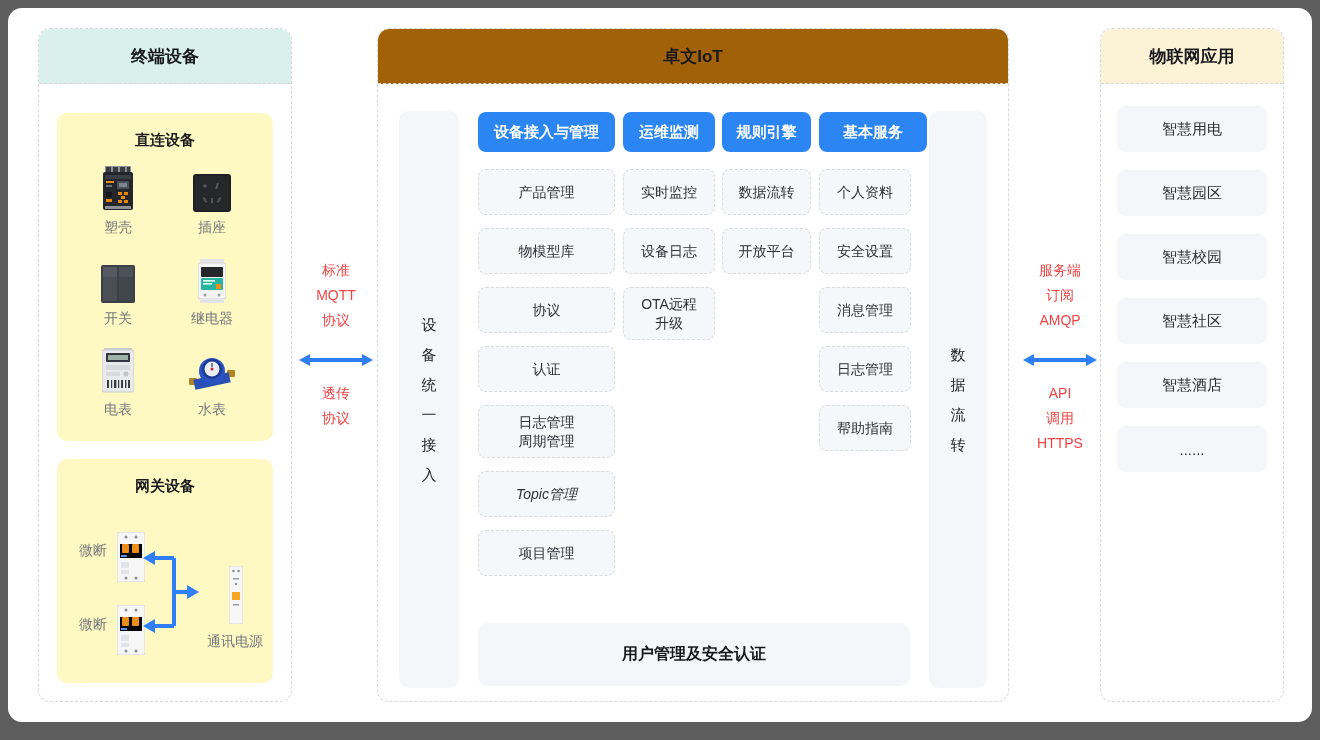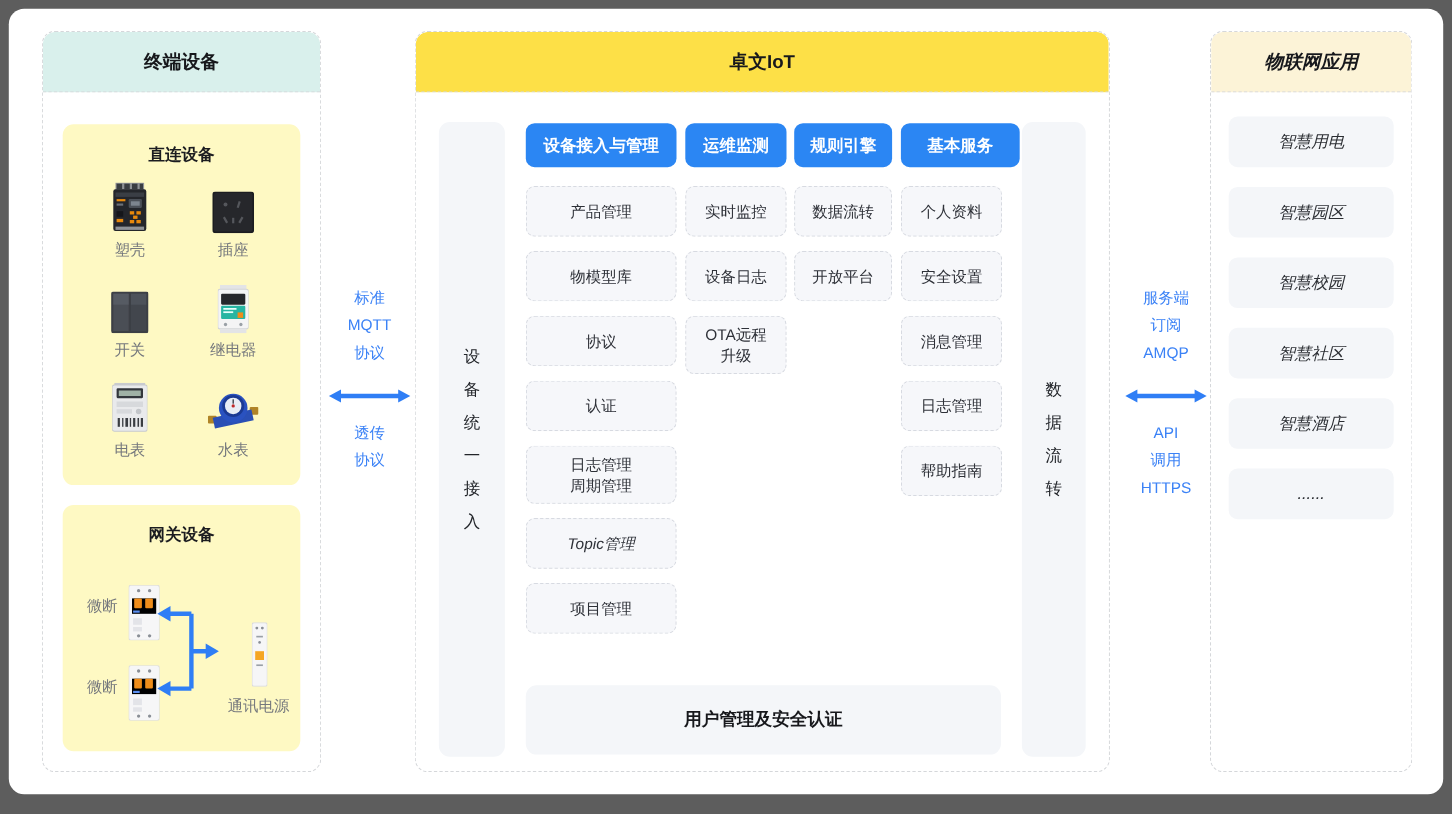--- a/index.html
+++ b/index.html
@@ -17,21 +17,21 @@
   .panel{
     position:absolute;background:#fff;
     border:1px dashed #d5d7da;border-radius:12px;overflow:hidden;
   }
   .panel-head{
     height:54px;display:flex;align-items:center;justify-content:center;
     font-size:17px;font-weight:700;color:#17181c;
     border-bottom:1px dashed #d5d7da;border-radius:11px 11px 0 0;
   }
   .head-teal{background:#d9f0ec;}
-  .head-blue{background:#fde047;}
+  .head-blue{background:#a16207;}
   .head-yellow{background:#fcf3d7;}
   
   .subbox{
     position:absolute;left:18px;width:216px;background:#fef9c3;border-radius:10px;
   }
   .subbox .sub-title{
     padding-top:18px;text-align:center;font-size:15px;font-weight:700;color:#1b1c20;
   }
   .devgrid{
     display:grid;grid-template-columns:1fr 1fr;row-gap:18px;
@@ -39,21 +39,21 @@
   }
   .dev{display:flex;flex-direction:column;align-items:center;gap:7px;}
   .dev .ic{height:48px;display:flex;align-items:flex-end;}
   .dev .cap{font-size:14px;color:#75787d;}
   .gw-label{
     position:absolute;font-size:14px;color:#75787d;
   }
   .gw-ic{position:absolute;}
   
   .connector{position:absolute;text-align:center;}
-  .cline{font-size:14px;color:#3b82f6;line-height:25px;}
+  .cline{font-size:14px;color:#ef4444;line-height:25px;}
   .harrow{display:block;margin:20px auto 14px auto;}
   
   .rail{
     position:absolute;top:82px;height:577px;background:#f4f6f9;border-radius:10px;
     display:flex;align-items:center;justify-content:center;
   }
   .rail-text{
     width:16px;font-size:15px;line-height:30px;color:#22252a;
     text-align:center;word-break:break-all;
   }
@@ -333,21 +333,21 @@
     <svg class="harrow" width="76" height="14" viewBox="0 0 76 14">
       <path d="M10 7 H66" stroke="#2f7ef5" stroke-width="4"></path>
       <path d="M12 1 L1 7 L12 13 Z" fill="#2f7ef5"></path>
       <path d="M64 1 L75 7 L64 13 Z" fill="#2f7ef5"></path>
     </svg>
     <div class="cline">API</div>
     <div class="cline">调用</div>
     <div class="cline">HTTPS</div>
   </div>
 
-  <section class="panel" style="left:1092px;top:20px;width:182px;height:672px;font-style:italic;">
+  <section class="panel" style="left:1092px;top:20px;width:182px;height:672px;">
     <header class="panel-head head-yellow">物联网应用</header>
     <div class="app-item" style="top:77px;">智慧用电</div>
     <div class="app-item" style="top:141px;">智慧园区</div>
     <div class="app-item" style="top:205px;">智慧校园</div>
     <div class="app-item" style="top:269px;">智慧社区</div>
     <div class="app-item" style="top:333px;">智慧酒店</div>
     <div class="app-item" style="top:397px;">......</div>
   </section>
 
 </div>

